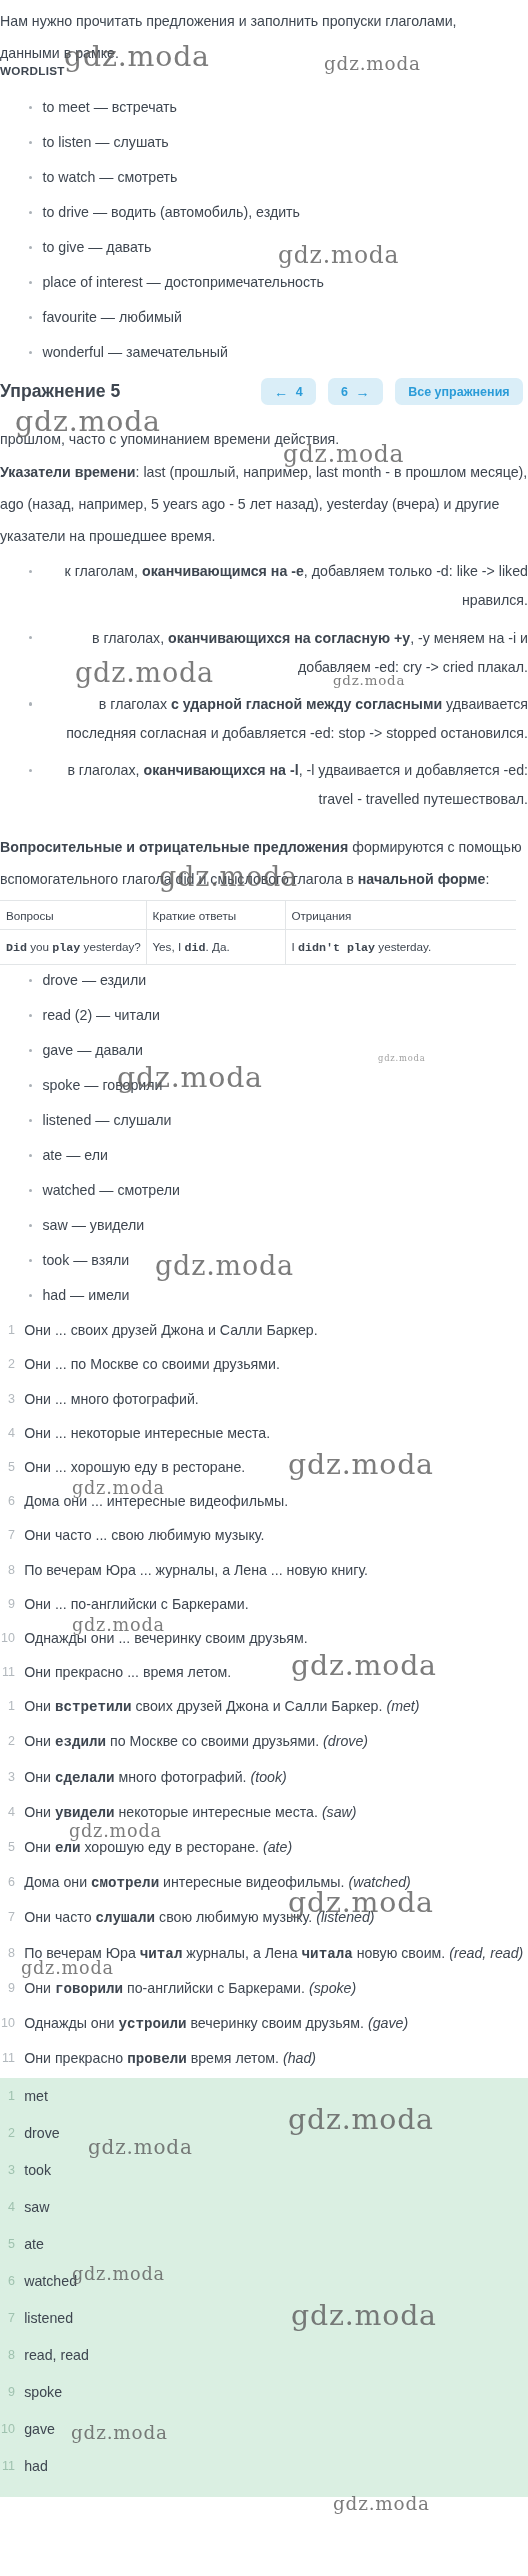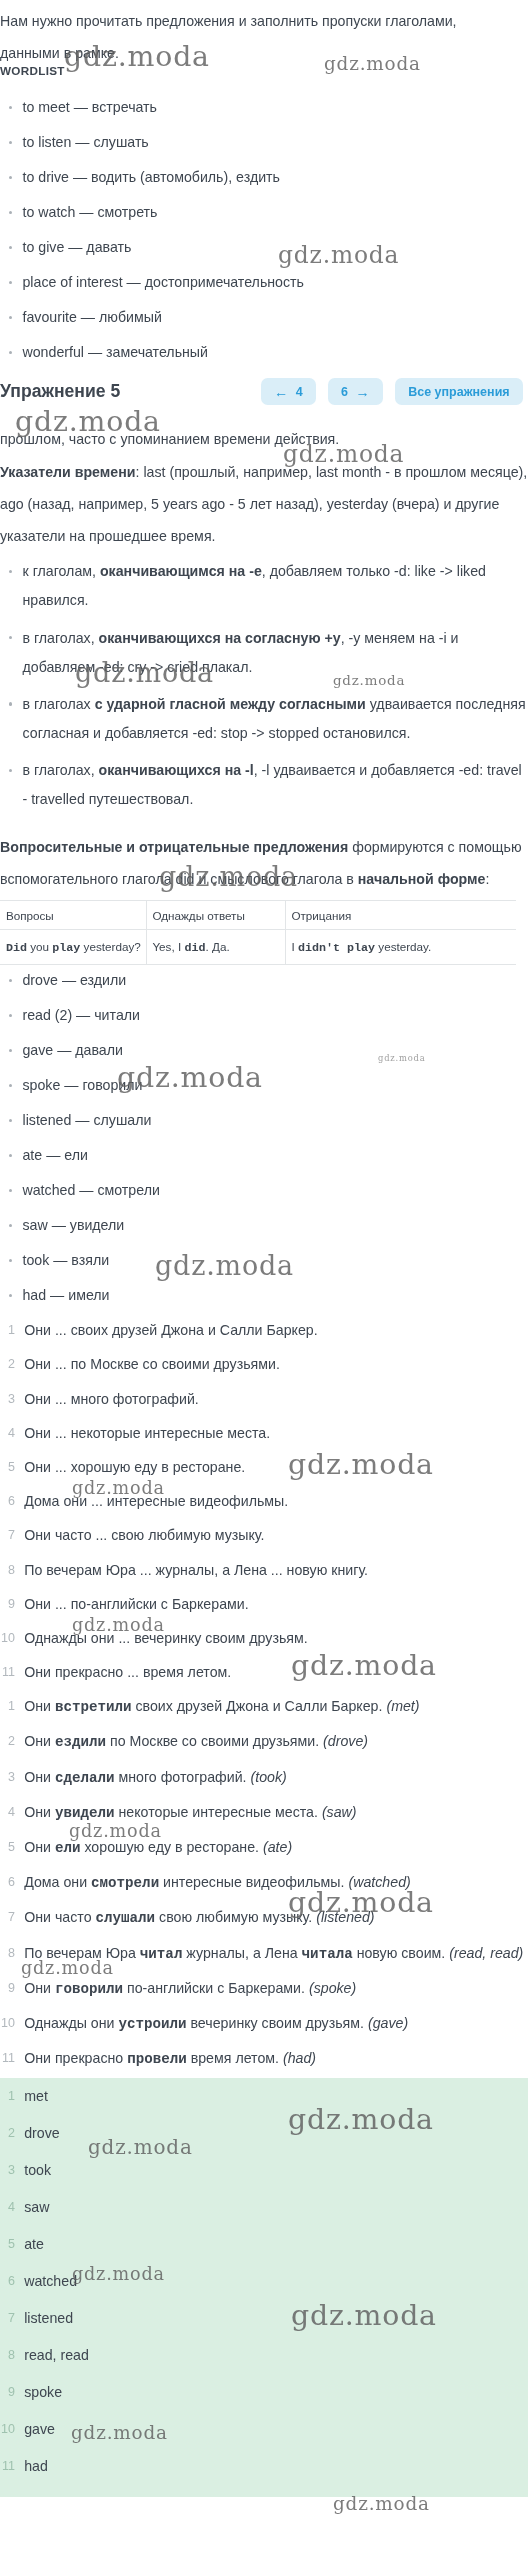--- a/index.html
+++ b/index.html
@@ -15,27 +15,27 @@
   }
   p{margin:0;line-height:32px;}
   b{font-weight:bold;}
   .seg-b{font-weight:bold;font-family:Liberation Mono, monospace;}
   .seg-i{font-style:italic;}
 
   .intro{max-width:472px;margin-top:5px;}
   .wl-title{margin:-6.7px 0 0;font-size:11.7px;font-weight:bold;letter-spacing:0.3px;line-height:18.4px;}
 
   ul,ol{list-style:none;margin:0;padding:0;}
-  .blist{margin-top:11.7px;}
+  .blist{margin-top:11.7px;padding-left:20px;}
   .blist li{display:flex;line-height:30px;margin-bottom:5px;}
   .blist li::before{
     content:"";flex:none;width:3.3px;height:3.3px;border-radius:1.7px;
     background:#aab0b6;margin:13.4px 10px 0 9.2px;
   }
-  .rules{margin-top:5px;}
+  .rules{margin-top:5px;text-align:right;}
   .rules li{line-height:29px;margin-bottom:8.4px;}
   .rules li::before{margin-top:12.5px;}
   .txt{flex:1;}
 
   .exheader{display:flex;align-items:center;margin:10px 5px 0 0;}
   .exheader h2{margin:0;font-size:17.6px;line-height:28.4px;font-weight:bold;color:#3e4650;}
   .nav{margin-left:auto;display:flex;gap:11.7px;}
   .nav button{
     border:none;cursor:pointer;
     background:#daeef8;color:#2b9cd8;
@@ -144,25 +144,25 @@
 
       <li>
         <span class="txt">to meet — встречать</span>
       </li>
 
       <li>
         <span class="txt">to listen — слушать</span>
       </li>
 
       <li>
+        <span class="txt">to watch — смотреть</span>
+      </li>
+
+      <li>
         <span class="txt">to drive — водить (автомобиль), ездить</span>
-      </li>
-
-      <li>
-        <span class="txt">to watch — смотреть</span>
       </li>
 
       <li>
         <span class="txt">to give — давать</span>
       </li>
 
       <li>
         <span class="txt">place of interest — достопримечательность</span>
       </li>
 
@@ -219,21 +219,21 @@
   <table>
     <colgroup>
         <col style="width:146px">
         <col style="width:139px">
         <col>
       </colgroup>
     <thead>
       <tr>
 
       <th>Вопросы</th>
-          <th>Однажды ответы</th>
+          <th>Краткие ответы</th>
           <th>Отрицания</th>
         </tr>
     </thead>
     <tbody>
       <tr>
         <td>
           
         <span class="seg-b">Did</span><span> you </span><span class="seg-b">play</span><span> yesterday?</span></td>
         <td>
           

